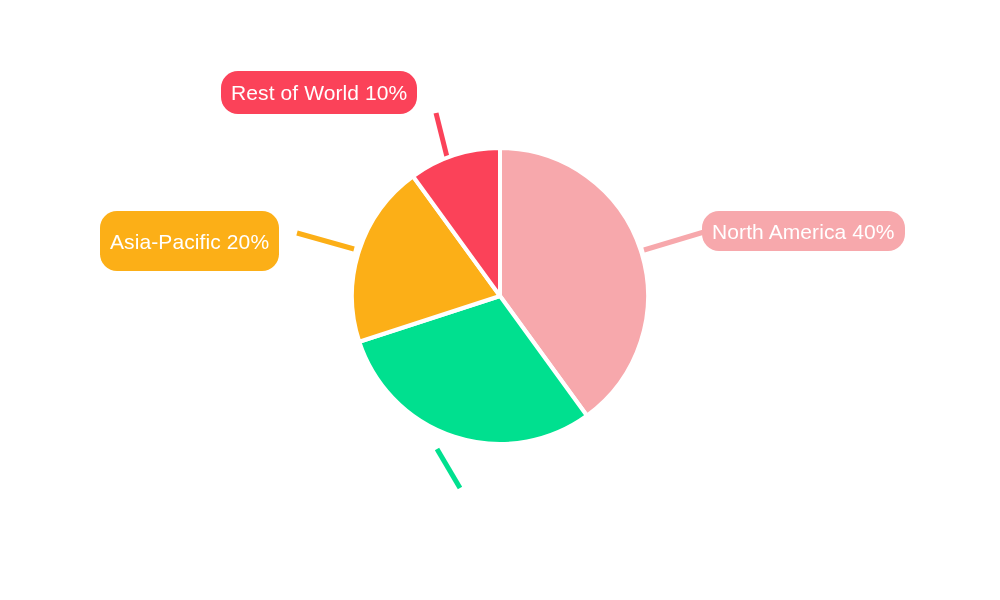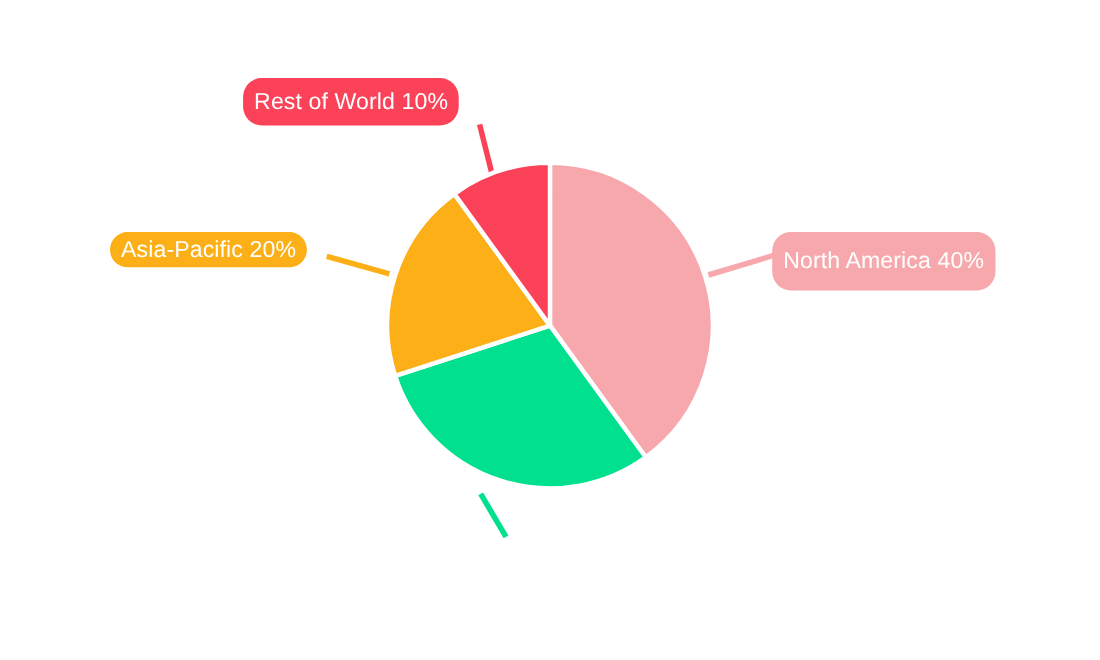--- a/index.html
+++ b/index.html
@@ -38,33 +38,33 @@
     line-height: 1;
     white-space: nowrap;
     box-sizing: border-box;
     padding: 0 10px;
     letter-spacing: 0.1px;
     border-radius: 17px;
   }
   #label-north-america {
     left: 702px;
     top: 211px;
-    height: 53px;
+    height: 40px;
     background: #F7A8AC;
   }
   #label-europe {
     left: 289px;
     top: 487px;
     height: 43px;
     background: #00E08F;
   }
   #label-asia-pacific {
     left: 100px;
     top: 211px;
-    height: 32px;
+    height: 60px;
     background: #FCAF17;
   }
   #label-rest-of-world {
     left: 221px;
     top: 71px;
     height: 43px;
     background: #FB4259;
   }
 </style>
 </head>

